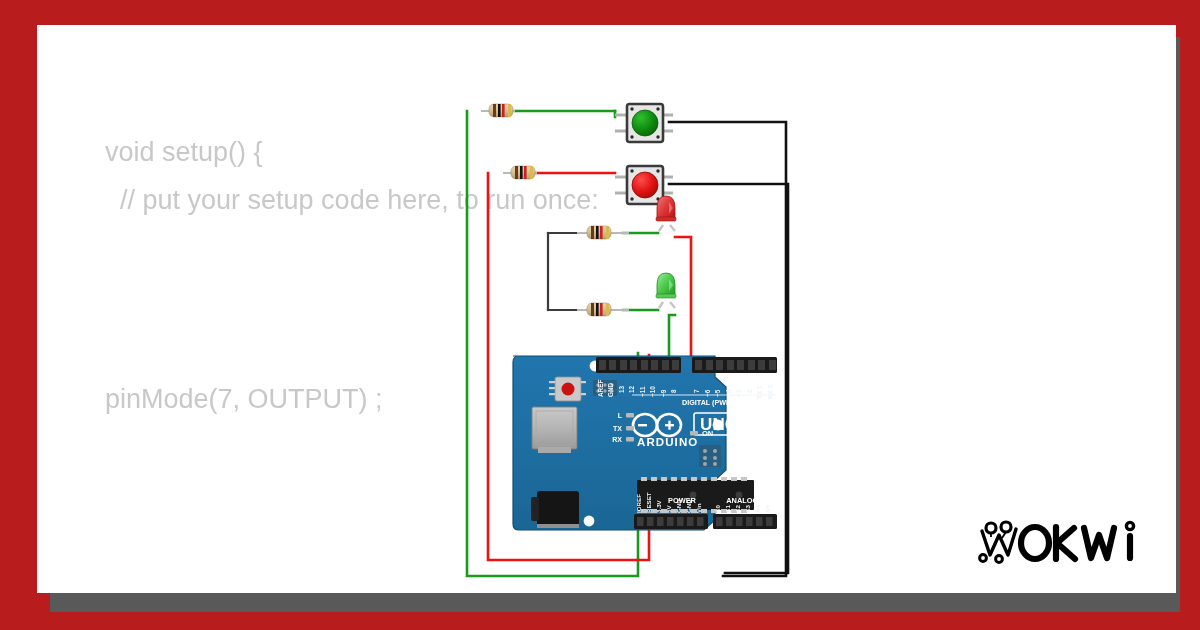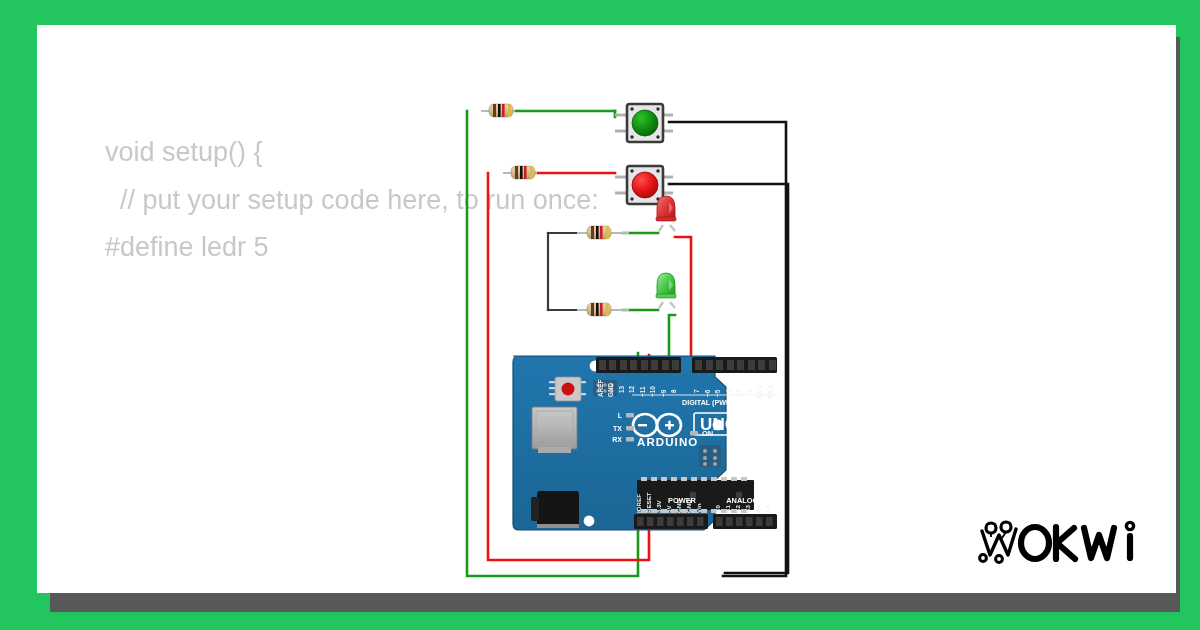--- a/index.html
+++ b/index.html
@@ -10,21 +10,21 @@
     height: 630px;
     overflow: hidden;
     background: #121212;
     font-family: "Liberation Sans", sans-serif;
   }
 
   #root {
     position: relative;
     width: 1200px;
     height: 630px;
-    background: #22c55e;
+    background: #b91c1c;
   }
 
   
   .frame-shadow {
     position: absolute;
     left: 50px;
     top: 37px;
     width: 1130px;
     height: 575px;
     background: #59595a;
@@ -87,22 +87,22 @@
 
 <div id="root">
 
   <div class="frame-shadow"></div>
 
   <div class="canvas">
 
     <div class="code-layer">
       <div class="code-line">void setup() {</div>
       <div class="code-line">  // put your setup code here, to run once:</div>
-      <div class="code-line">#define ledr 5</div>
       <div class="code-gap"></div>
+      <div class="code-line">pinMode(7, OUTPUT) ;</div>
 
     </div>
 
     <svg class="circuit" viewBox="0 0 1139 568">
 
       <defs>
         <linearGradient id="pcbGrad" x1="0" y1="0" x2="0" y2="1">
           <stop offset="0" stop-color="#2176ae"></stop>
           <stop offset="1" stop-color="#1a6695"></stop>
         </linearGradient>

